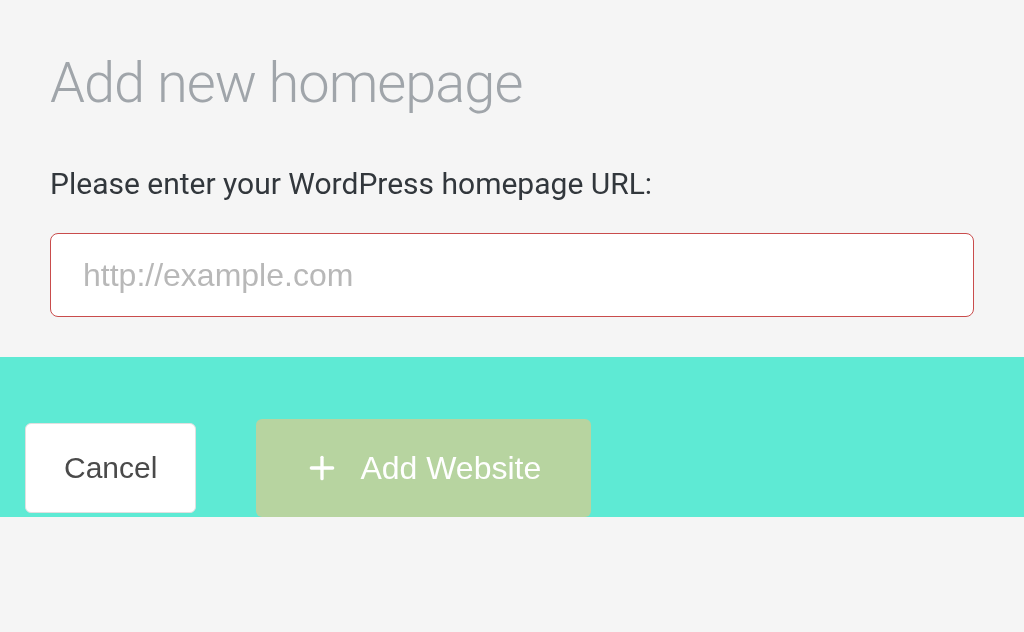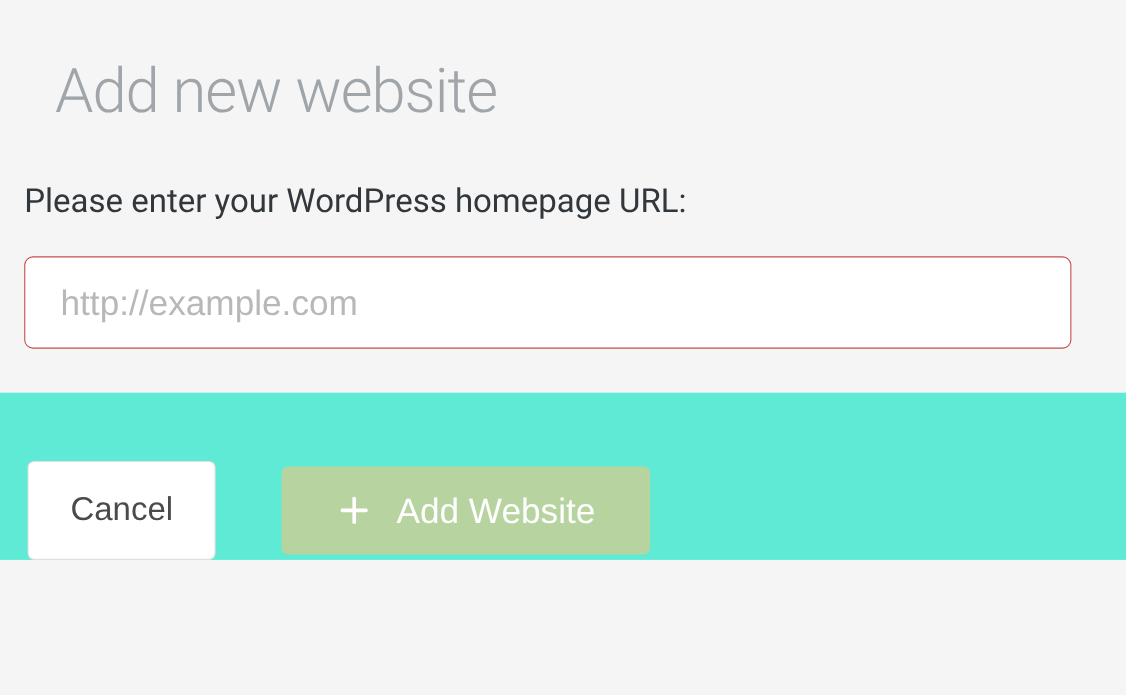--- a/index.html
+++ b/index.html
@@ -23,21 +23,21 @@
       padding: 50px 50px 50px 50px;
     }
     .page-title {
       font-size: 56px;
       font-weight: 300;
       color: #a0a5aa;
       letter-spacing: -1px;
     }
     .form-section {
       background: #f5f5f5;
-      padding: 0 50px 40px 22px;
+      padding: 0 50px 40px 50px;
     }
     .form-label {
       font-size: 30px;
       font-weight: 400;
       color: #32373c;
       margin-bottom: 32px;
       display: block;
     }
     .url-input {
       width: 100%;
@@ -65,21 +65,21 @@
       padding: 0 38px;
       font-size: 30px;
       font-weight: 400;
       color: #4a4a4a;
       background: #ffffff;
       border: 1px solid #e0e0e0;
       border-radius: 6px;
       cursor: pointer;
     }
     .add-button {
-      height: 80px;
+      height: 98px;
       padding: 0 50px;
       font-size: 32px;
       font-weight: 400;
       color: #ffffff;
       background: #b7d4a0;
       border: none;
       border-radius: 6px;
       cursor: pointer;
       display: flex;
       align-items: center;
@@ -93,21 +93,21 @@
     .plus-icon svg {
       width: 32px;
       height: 32px;
     }
   </style>
 </head>
 <body>
 
 <div class="container">
   <div class="header-section">
-    <h1 class="page-title">Add new website</h1>
+    <h1 class="page-title">Add new homepage</h1>
   </div>
 
   <div class="form-section">
     <label class="form-label">Please enter your WordPress homepage URL:</label>
     <input type="text" class="url-input" placeholder="http://example.com" style="">
   </div>
 
   <div class="footer-section">
     <button class="cancel-button">
       <span>Cancel</span>

